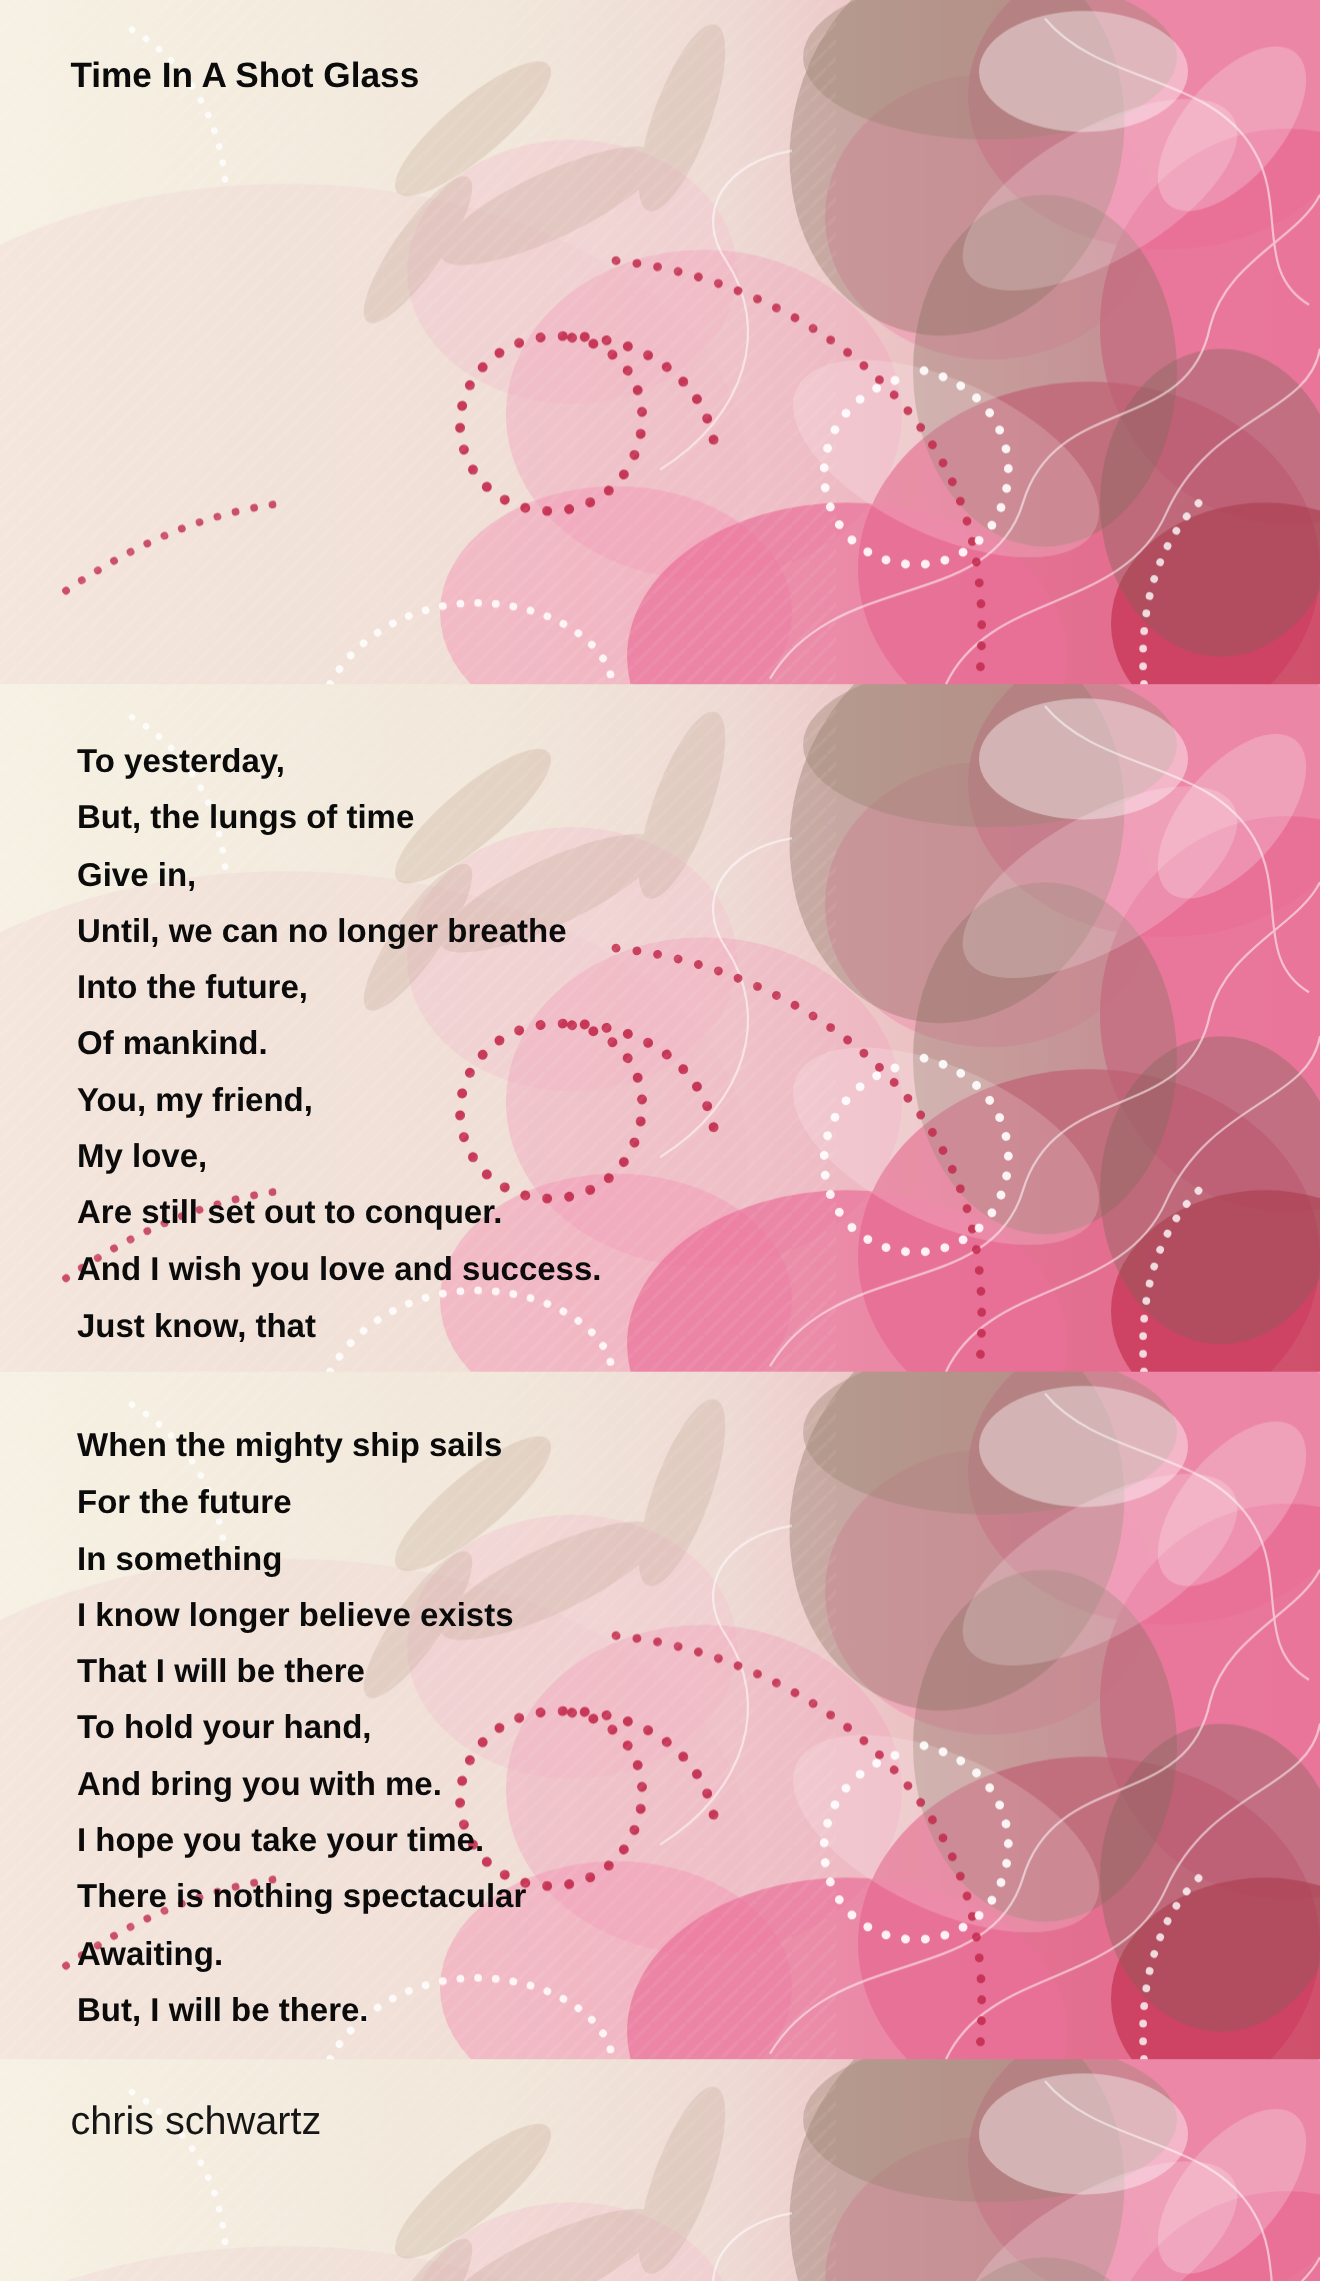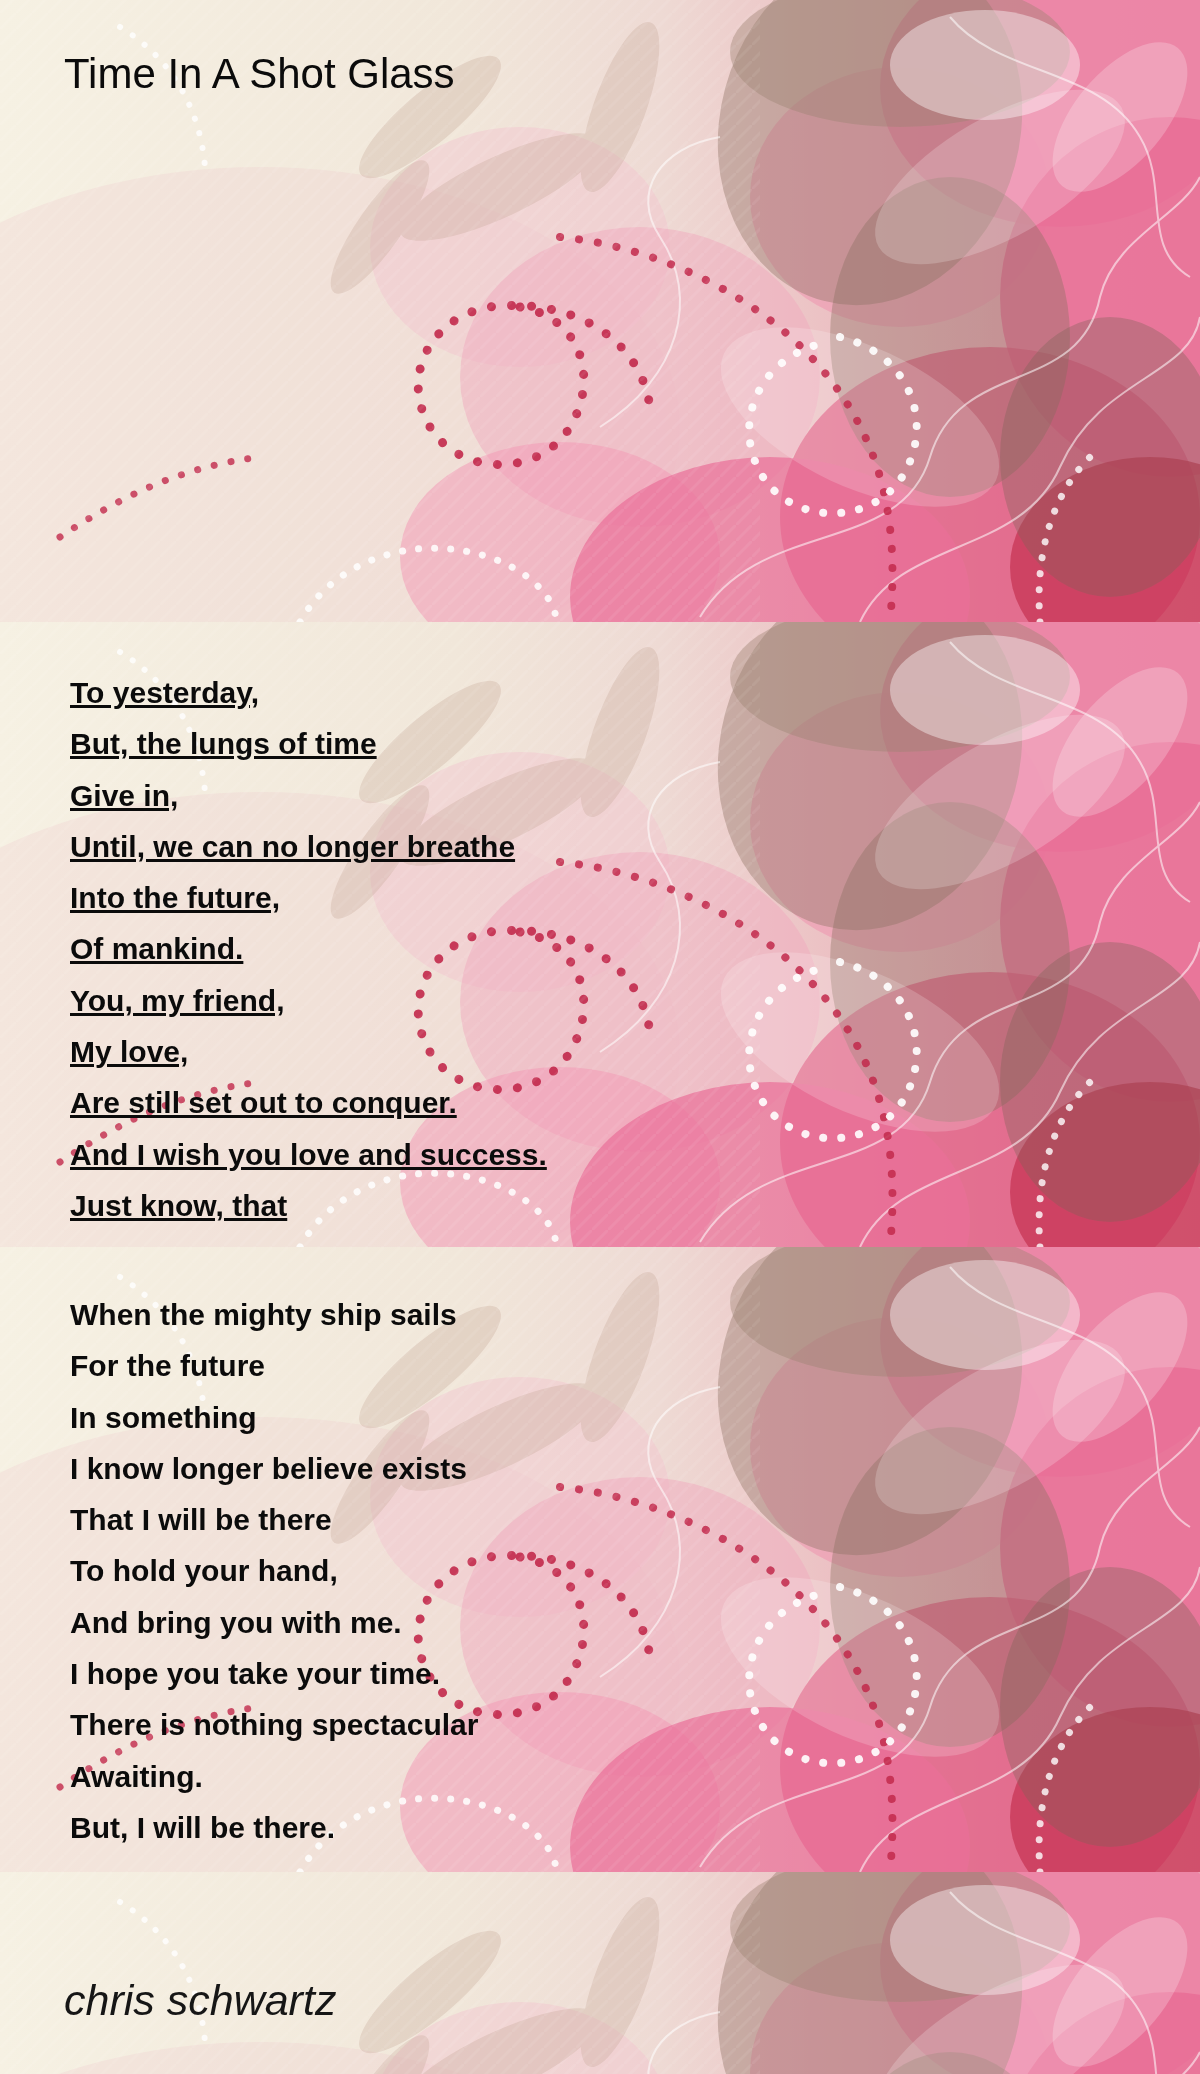--- a/index.html
+++ b/index.html
@@ -18,42 +18,41 @@
   }
   .content {
     position: absolute;
     left: 0; top: 0; right: 0; bottom: 0;
   }
   .title {
     position: absolute;
     left: 64px;
     top: 50px;
     margin: 0;
-    font-size: 42px;
-    font-weight: normal;
+    font-size: 32px;
+    font-weight: bold;
     color: #0b0b0b;
   }
   .stanza {
     position: absolute;
     left: 70px;
     font-size: 30px;
     font-weight: bold;
     color: #0b0b0b;
     line-height: 51.3px;
     white-space: pre;
   }
   .stanza-1 { top: 148px; }
-  .stanza-2 { top: 667px; text-decoration: underline; }
+  .stanza-2 { top: 667px; }
   .stanza-3 { top: 1289px; }
   .author {
     position: absolute;
     left: 64px;
-    top: 1979px;
-    font-size: 43px;
-    font-style: italic;
+    top: 1910px;
+    font-size: 36px;
     font-weight: normal;
     line-height: 1;
     color: #161616;
   }
 </style>
 </head>
 <body>
 
 <div class="page">
 

